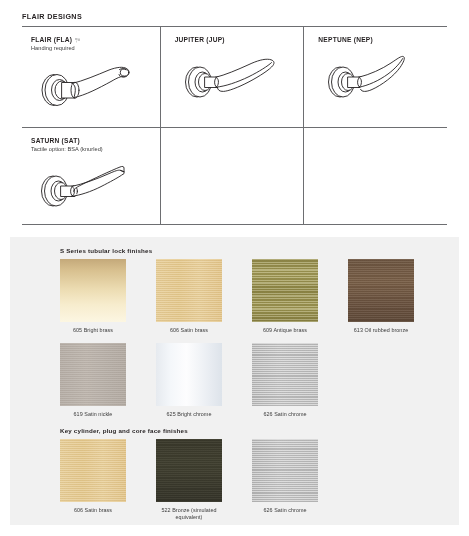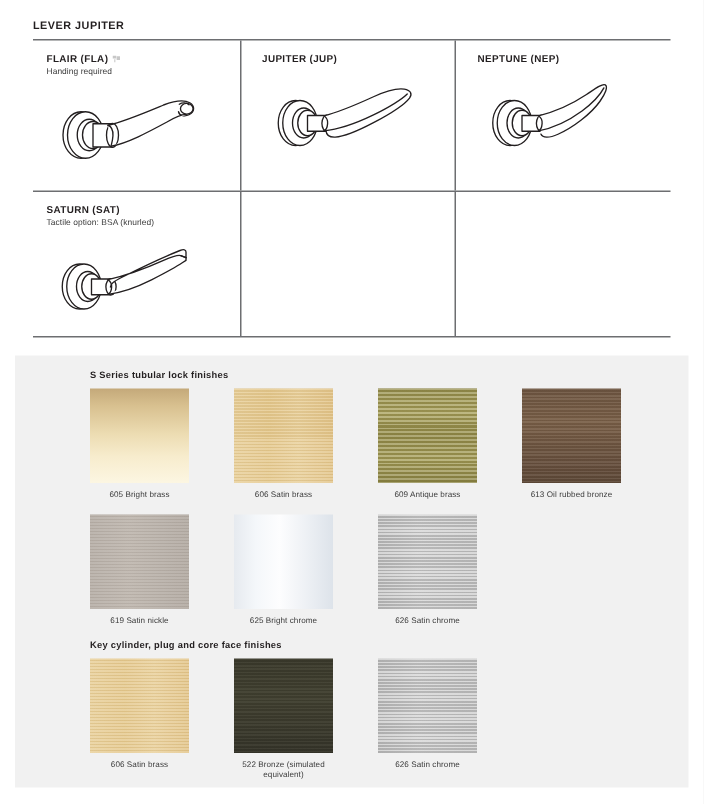--- a/index.html
+++ b/index.html
@@ -150,21 +150,21 @@
     background:
       repeating-linear-gradient(to bottom, rgba(255,255,255,0.04) 0px, rgba(255,255,255,0.04) 1px, rgba(0,0,0,0.07) 1px, rgba(0,0,0,0.07) 2.2px),
       linear-gradient(to bottom, #3b3a2c 0%, #414030 40%, #36352a 100%);
   }
 </style>
 </head>
 <body>
 
 <div class="levers-section">
 
-  <div class="section-title">LEVER JUPITER</div>
+  <div class="section-title">FLAIR DESIGNS</div>
   <div class="rule-heavy"></div>
 
   <div class="lever-row">
 
     <div class="lever-cell">
       <div class="lever-name">
         <span>FLAIR (FLA)</span>
         <span class="handing-icon">
           <svg width="5" height="5" viewBox="0 0 10 10">
             <rect x="0" y="0" width="5" height="4" fill="#9a9a9a"></rect>

